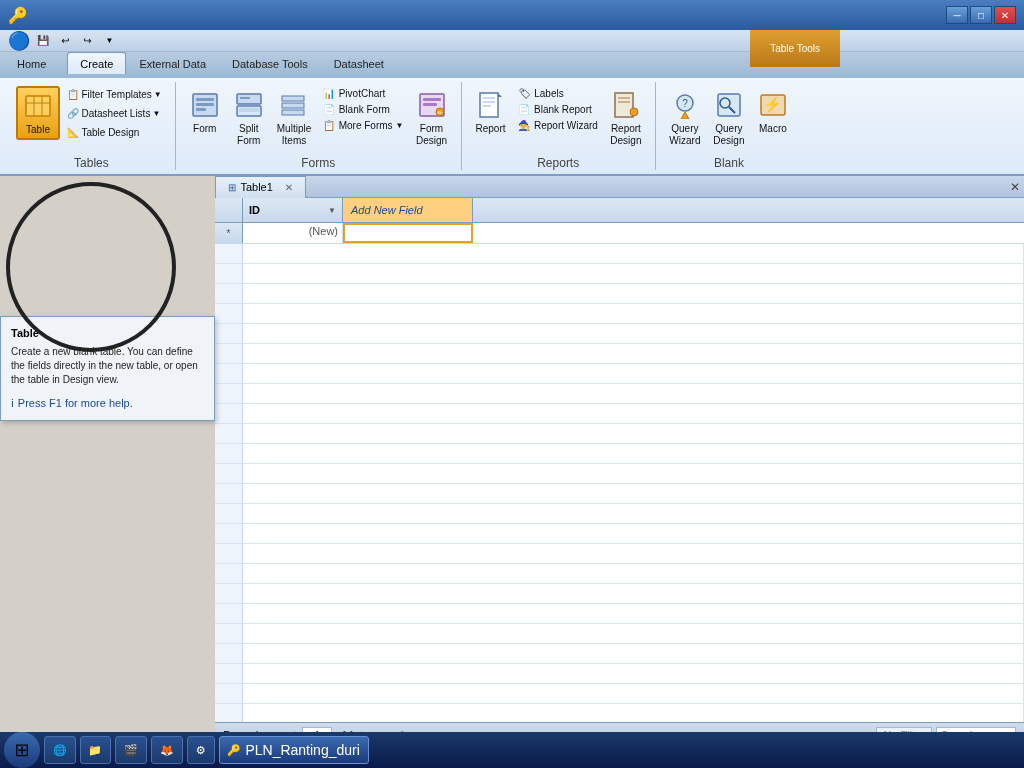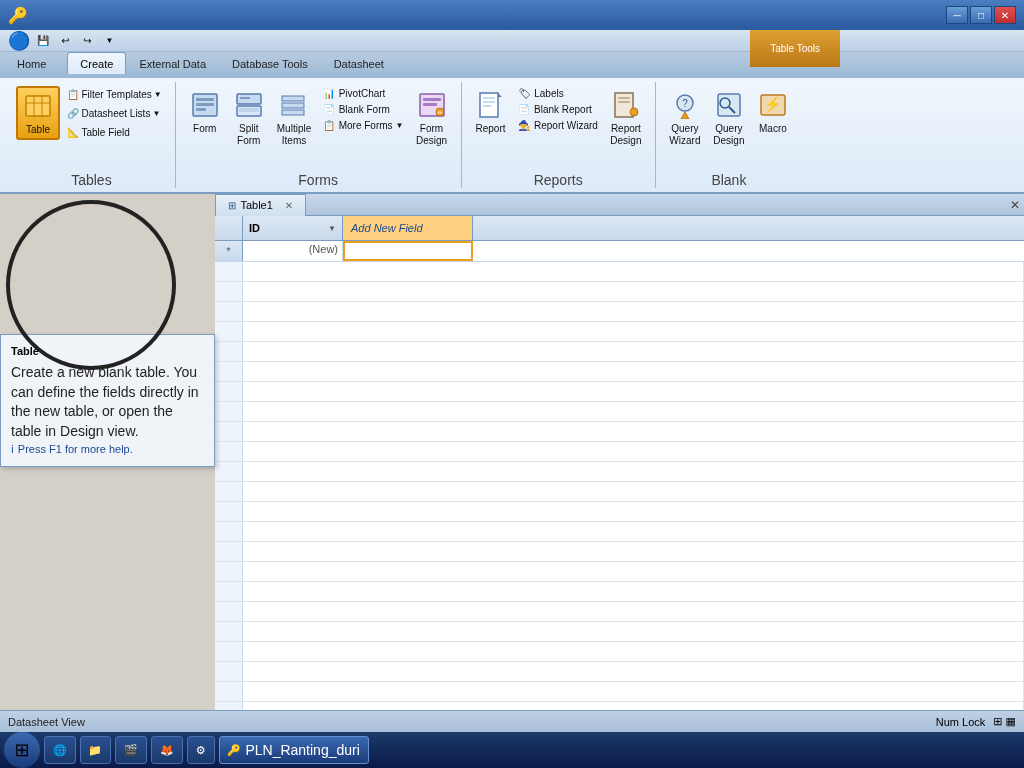--- a/index.html
+++ b/index.html
@@ -53,21 +53,21 @@
       padding: 4px 8px; display: flex; align-items: stretch; gap: 0;
       min-height: 88px;
     }
     .ribbon-group {
       display: flex; flex-direction: column; align-items: center;
       border-right: 1px solid #a0b8d0; padding: 0 8px;
       min-width: 60px;
     }
     .ribbon-group:last-child { border-right: none; }
     .ribbon-group-items { display: flex; align-items: flex-start; gap: 2px; flex: 1; padding: 4px 0; }
-    .ribbon-group-label { font-size: 14px; color: #444; margin-top: 18px; text-align: left; }
+    .ribbon-group-label { font-size: 12px; color: #444; margin-top: 2px; text-align: left; }
     .ribbon-btn {
       display: flex; flex-direction: column; align-items: center; justify-content: flex-start;
       padding: 2px 4px; cursor: pointer; border-radius: 3px;
       border: 1px solid transparent; min-width: 40px;
       font-size: 10px; color: #111; gap: 2px;
     }
     .ribbon-btn-icon { width: 32px; height: 32px; display: flex; align-items: center; justify-content: center; font-size: 20px; }
     .ribbon-btn-label { text-align: center; line-height: 1.2; font-size: 10px; }
     .ribbon-btn-small {
       display: flex; flex-direction: row; align-items: center;
@@ -76,21 +76,21 @@
       white-space: nowrap;
     }
 
     
     .tooltip-panel {
       position: absolute; left: 0; top: 140px;
       width: 215px; background: #f0f4f8; border: 1px solid #7a9cc0;
       padding: 10px; z-index: 100; box-shadow: 2px 2px 5px rgba(0,0,0,0.2);
     }
     .tooltip-title { font-weight: bold; margin-bottom: 6px; font-size: 11px; }
-    .tooltip-text { font-size: 14px; line-height: 1.4; color: #222; }
+    .tooltip-text { font-size: 10px; line-height: 1.4; color: #222; margin-bottom: 8px; }
     .tooltip-help { display: flex; align-items: center; gap: 4px; font-size: 11px; color: #1a4a90; cursor: pointer; }
 
     
     .circle-overlay {
       position: absolute; top: 6px; left: 6px;
       width: 170px; height: 170px;
       border: 4px solid #222; border-radius: 50%;
       pointer-events: none; z-index: 200;
     }
 
@@ -267,21 +267,21 @@
               <span>Filter Templates</span>
               <span style="font-size:8px;">▼</span>
             </div>
             <div class="ribbon-btn" style="flex-direction:row; min-width:70px;">
               <span>🔗</span>
               <span>Datasheet Lists</span>
               <span style="font-size:8px;">▼</span>
             </div>
             <div class="ribbon-btn" style="flex-direction:row; min-width:70px;">
               <span>📐</span>
-              <span>Table Field</span>
+              <span>Table Design</span>
             </div>
           </div>
         </div>
         <div class="ribbon-group-label">Tables</div>
       </div>
 
       <div class="ribbon-group" style="min-width:180px;">
         <div class="ribbon-group-items">
           <div class="ribbon-btn">
             <div class="ribbon-btn-icon">
@@ -603,27 +603,20 @@
         <div class="nav-filter">
           <span>No Filter</span>
         </div>
         <input class="nav-search" type="text" placeholder="Search" style="">
       </div>
 
     </div>
 
   </div>
 
-  <div class="status-bar" style="position:fixed; bottom:36px; left:0; right:0; z-index:10;">
-    <span class="status-text">Datasheet View</span>
-    <div class="status-right">
-      <span class="status-numlock">Num Lock</span>
-      <span>⊞ ▦</span>
-    </div>
-  </div>
 
   <div class="taskbar" style="position:fixed; bottom:0; left:0; right:0; z-index:20;">
     <div class="taskbar-left">
       <div class="taskbar-start">
         <span>⊞</span>
       </div>
       <div class="taskbar-item">
         <span>🌐</span>
       </div>
       <div class="taskbar-item">

